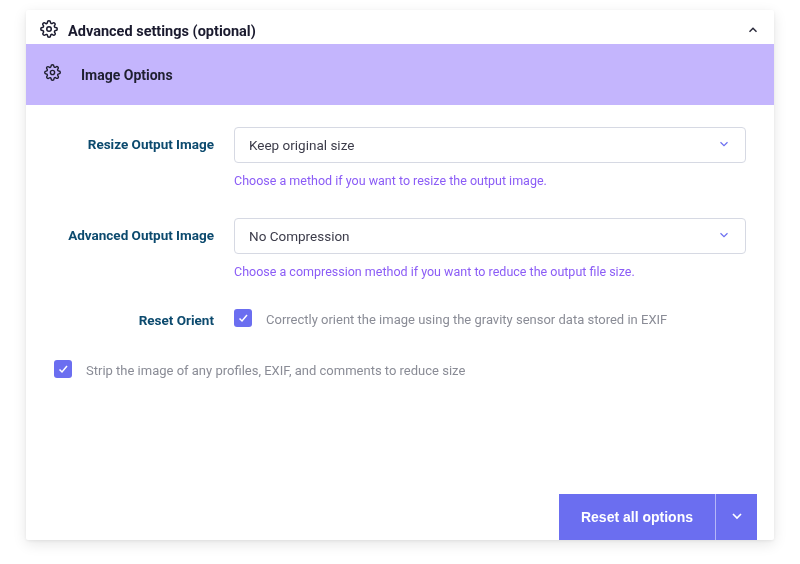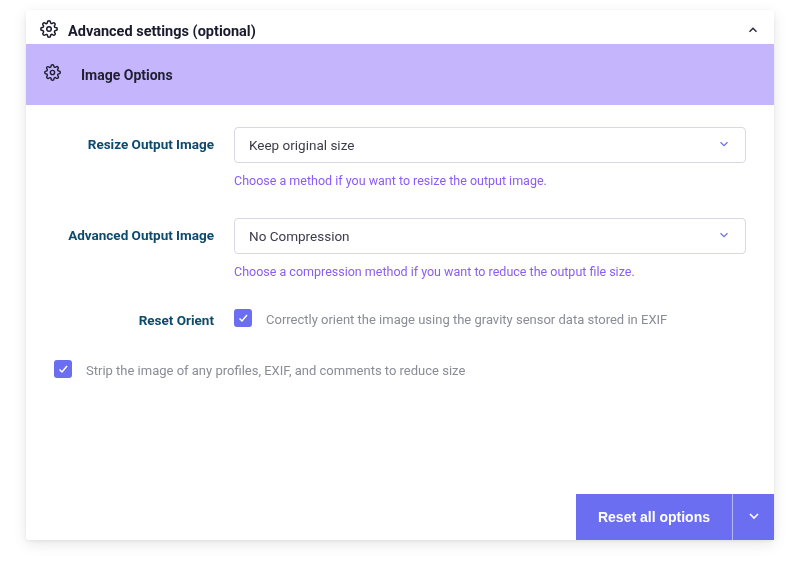--- a/index.html
+++ b/index.html
@@ -111,21 +111,21 @@
       cursor: pointer;
     }
     .checkbox svg { width: 12px; height: 12px; stroke: #fff; stroke-width: 3; fill: none; }
     .check-text {
       font-size: 13px;
       color: #8a8c96;
     }
     .row-check-outer { padding-top: 2px; }
     .footer {
       position: absolute;
-      right: 0;
+      right: 17px;
       bottom: 0;
       display: flex;
     }
     .btn-reset {
       background: #6b6ef0;
       color: #fff;
       font-size: 14px;
       font-weight: 700;
       height: 46px;
       display: flex;

